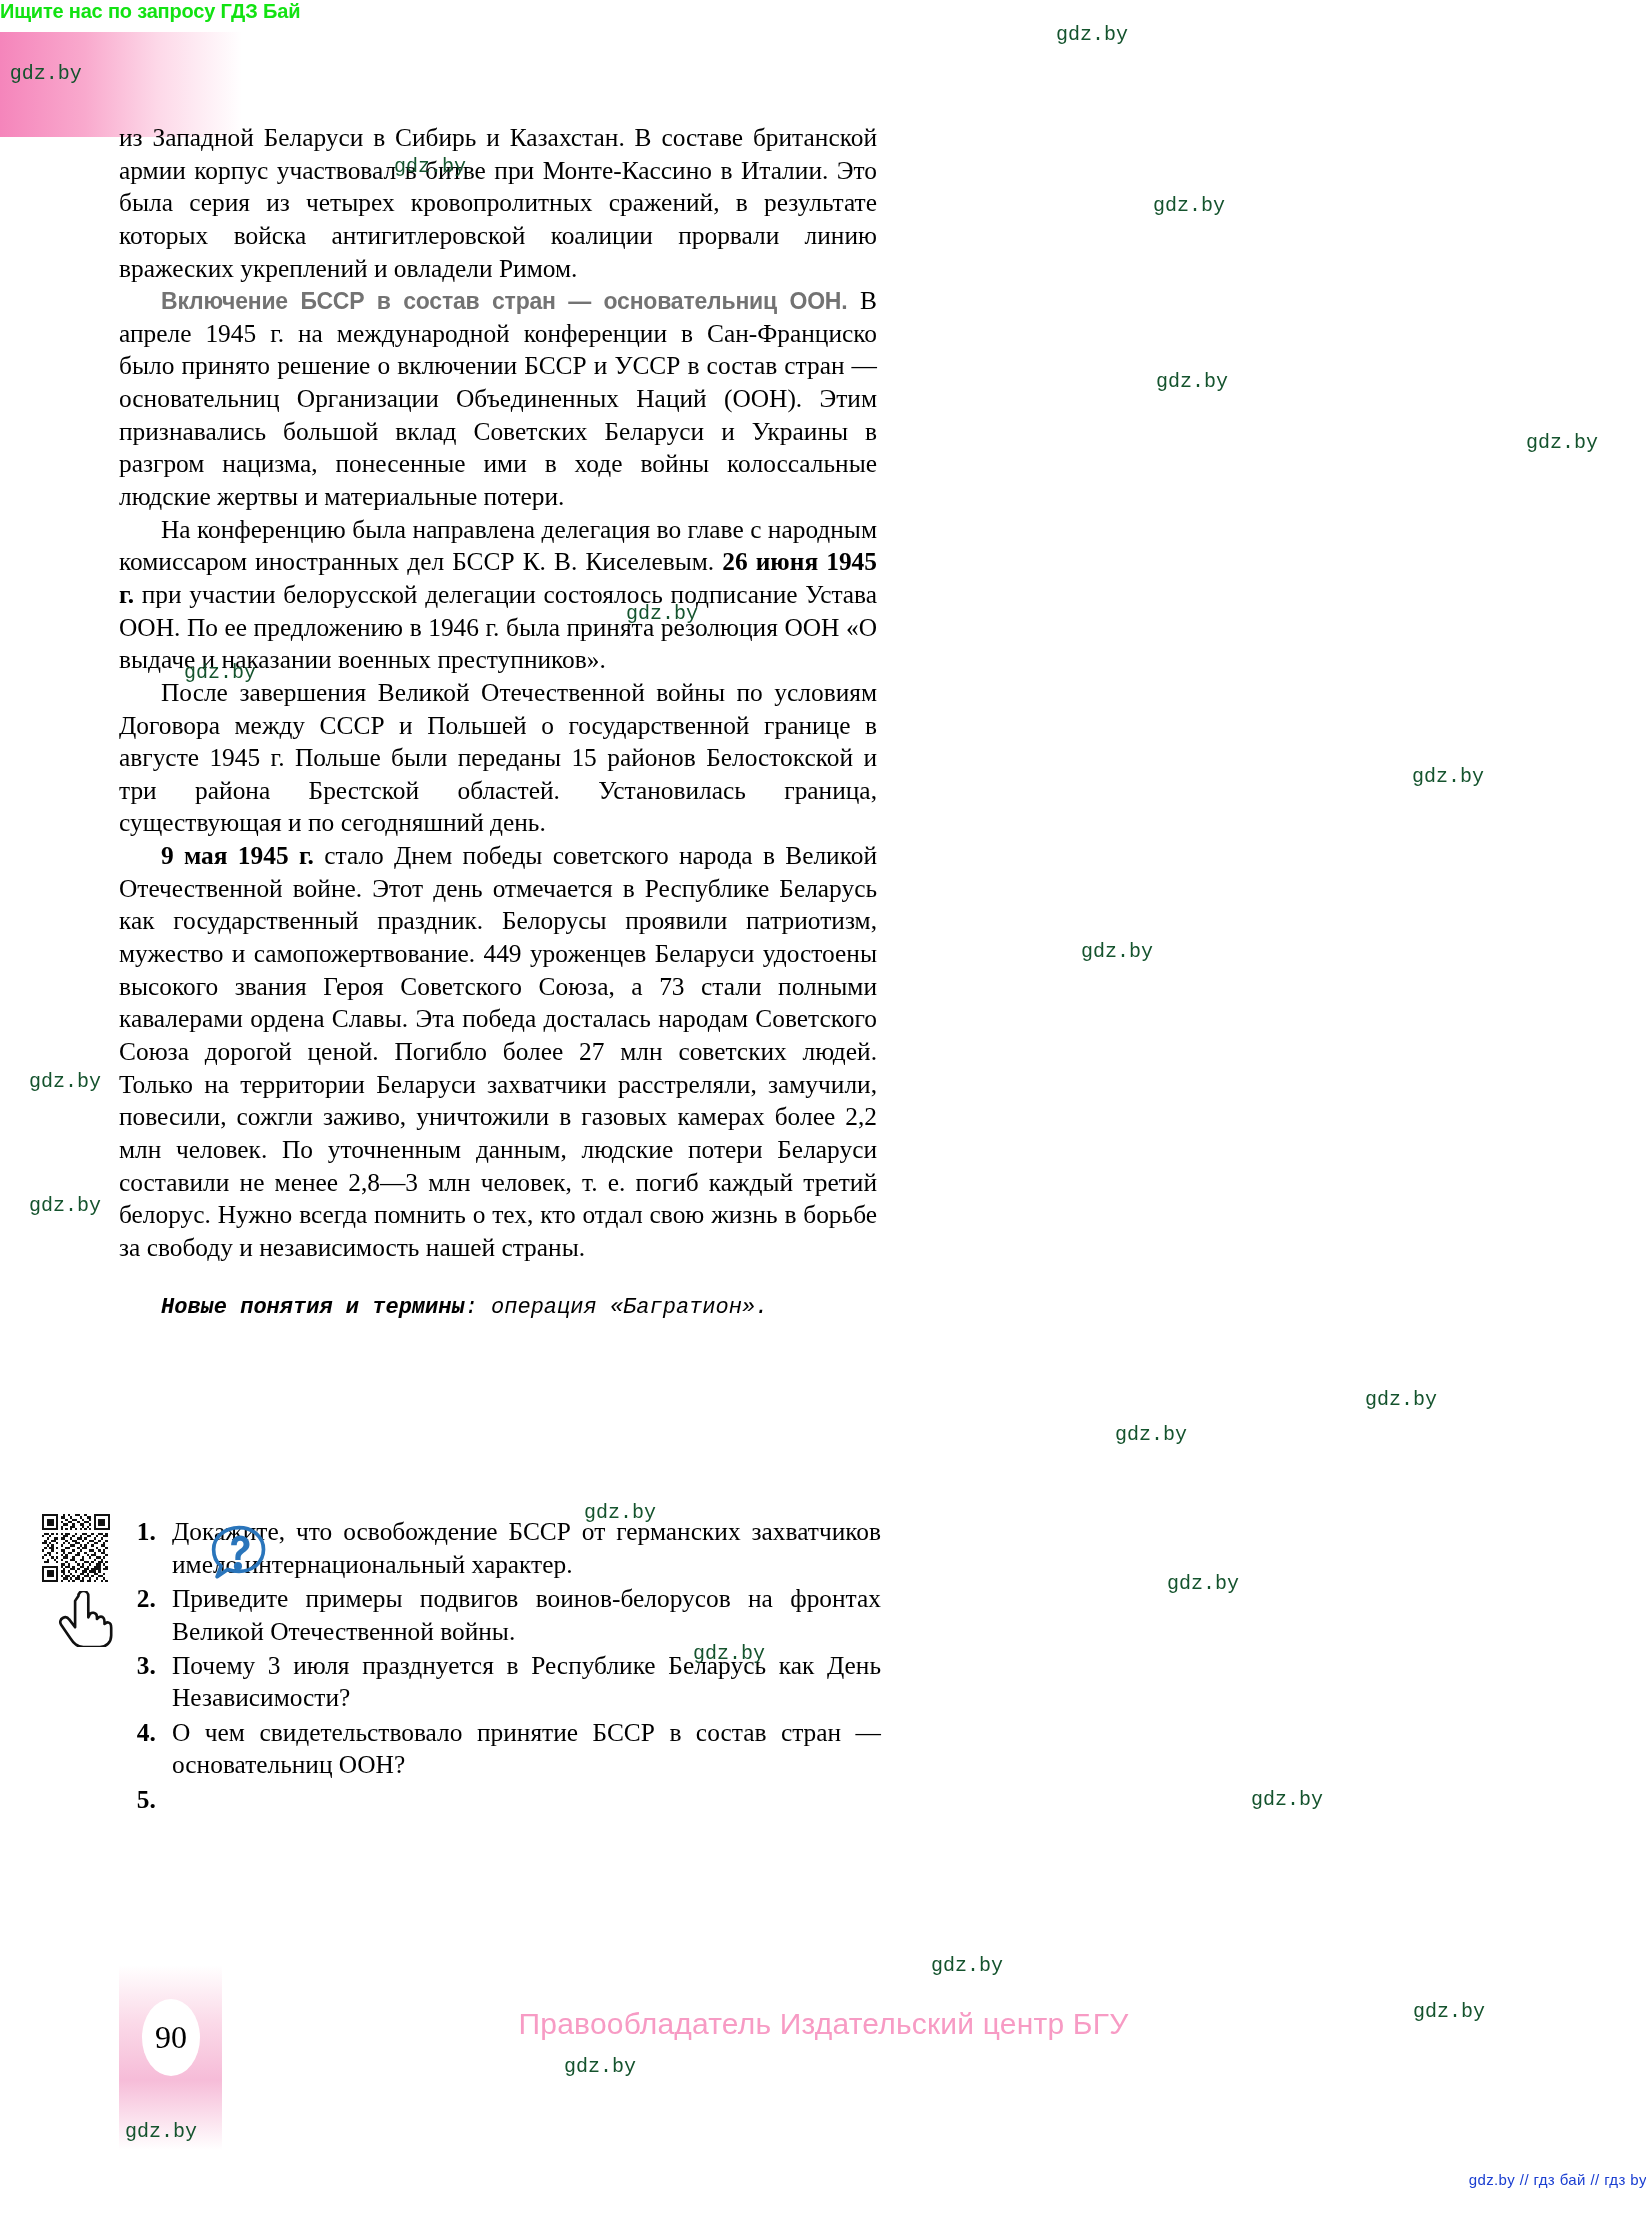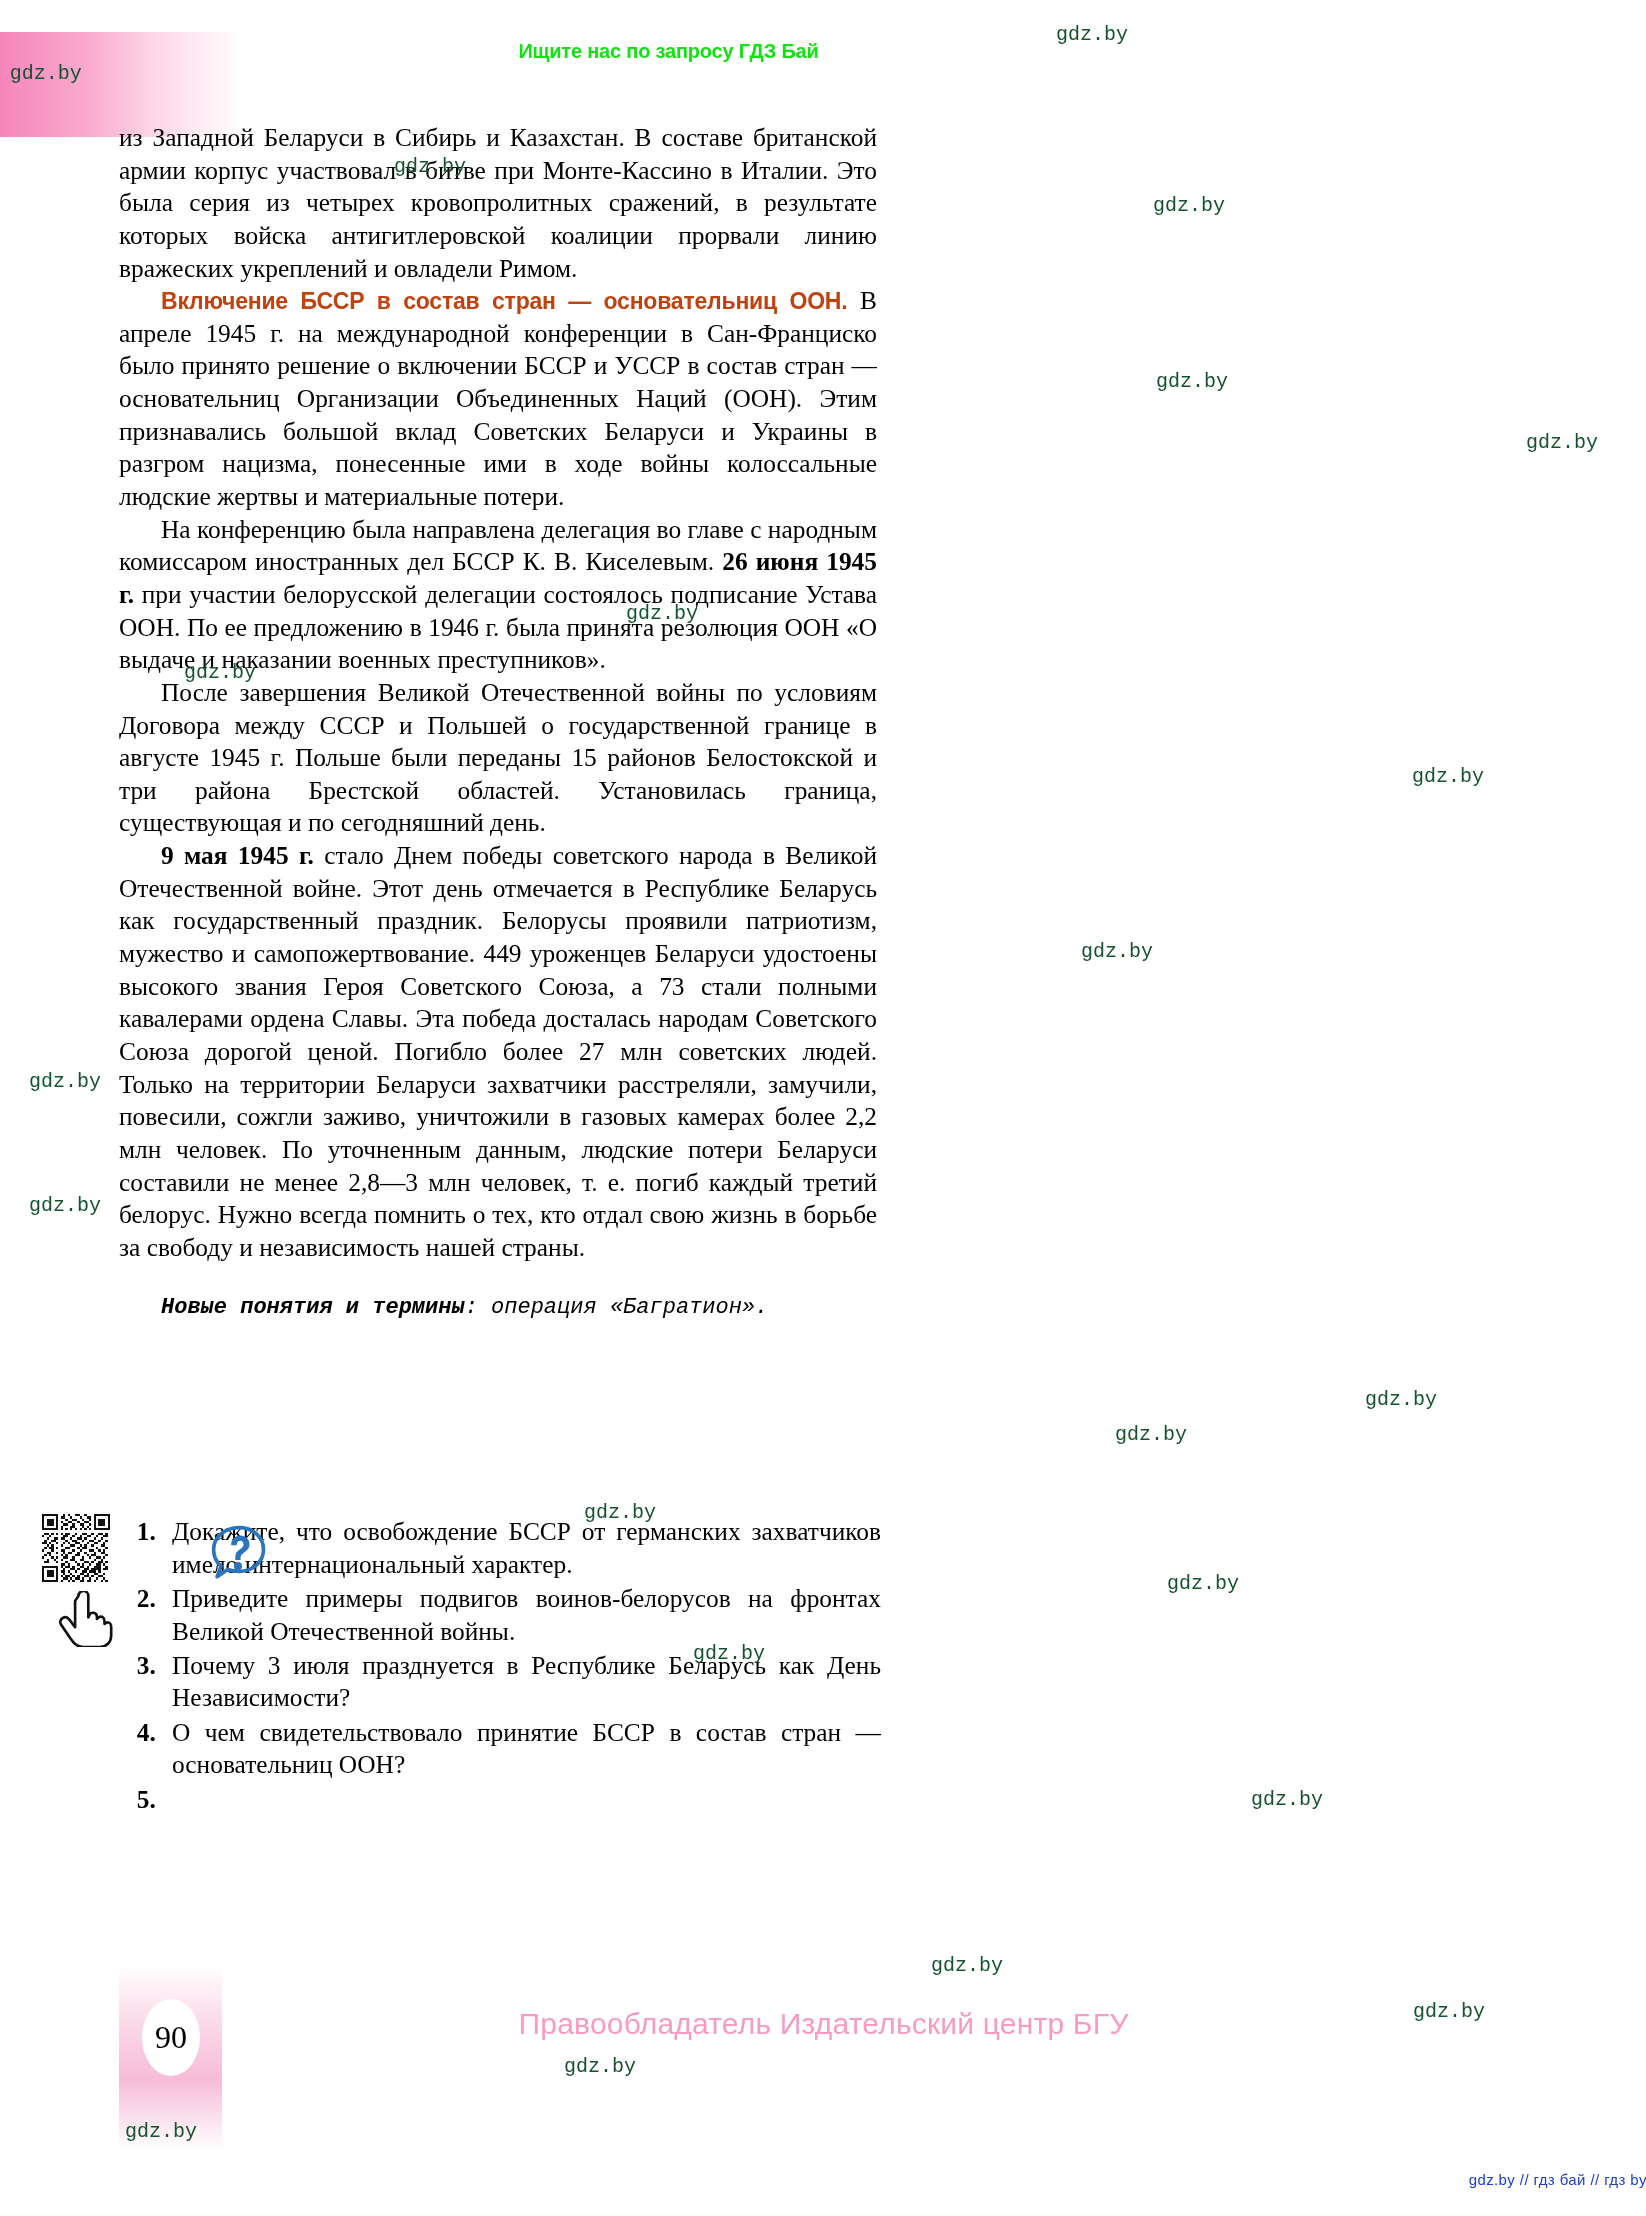--- a/index.html
+++ b/index.html
@@ -15,28 +15,27 @@
     font-family: "Liberation Serif", serif;
     color: #000000;
   }
 
   
   .promo-banner {
     position: absolute;
     top: 0px;
     left: 0;
     width: 1337px;
-    text-align: center;
+    text-align: left;
     font-family: "Liberation Sans", sans-serif;
     font-size: 20px;
     font-weight: 700;
     color: #12e212;
     letter-spacing: -0.2px;
     z-index: 6;
-    margin-top: 40px;
   }
 
   
   .corner-block {
     position: absolute;
     left: 0px;
     top: 32px;
     width: 242px;
     height: 105px;
     background: linear-gradient(to right, #f585bb 0%, #f9a9cd 35%, #fdd8e8 65%, #ffffff 100%);
@@ -60,21 +59,21 @@
     text-justify: inter-word;
     hyphens: manual;
   }
   p.para + p.para { margin-top: 0px; }
   .indent { display: inline-block; width: 42px; }
 
   .heading-pink {
     font-family: "Liberation Sans", sans-serif;
     font-weight: 700;
     font-size: 23px;
-    color: #c2410c;
+    color: #737373;
     letter-spacing: -0.2px;
   }
   b.dt {
     font-weight: 700;
   }
 
   
   .terms-line {
     margin: 32px 0 0 0;
     font-family: Liberation Mono, monospace;

